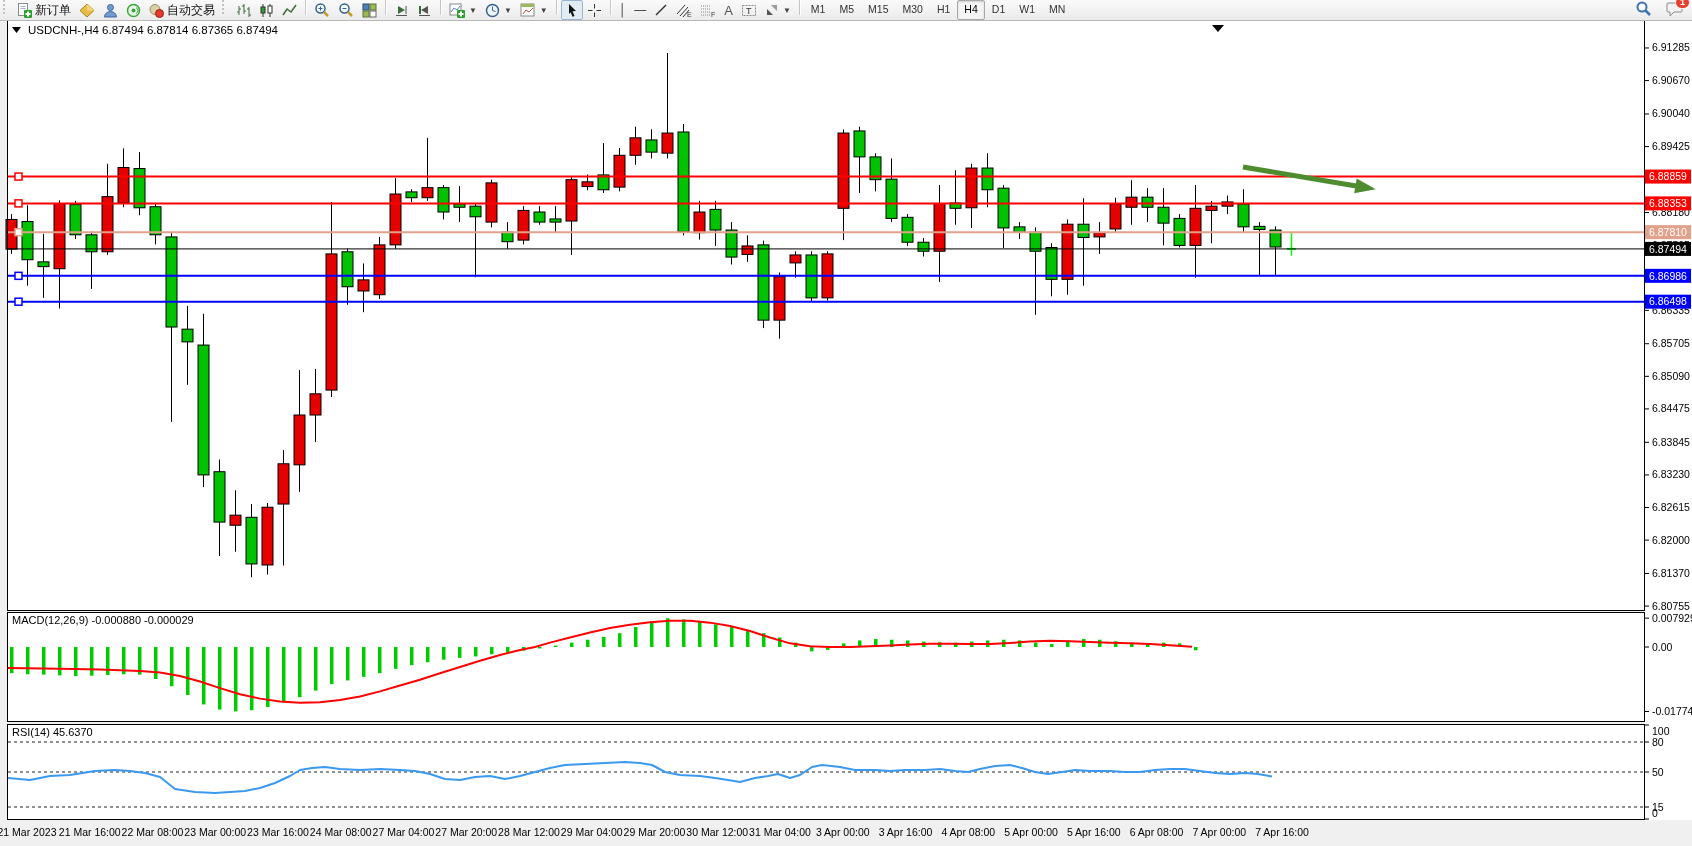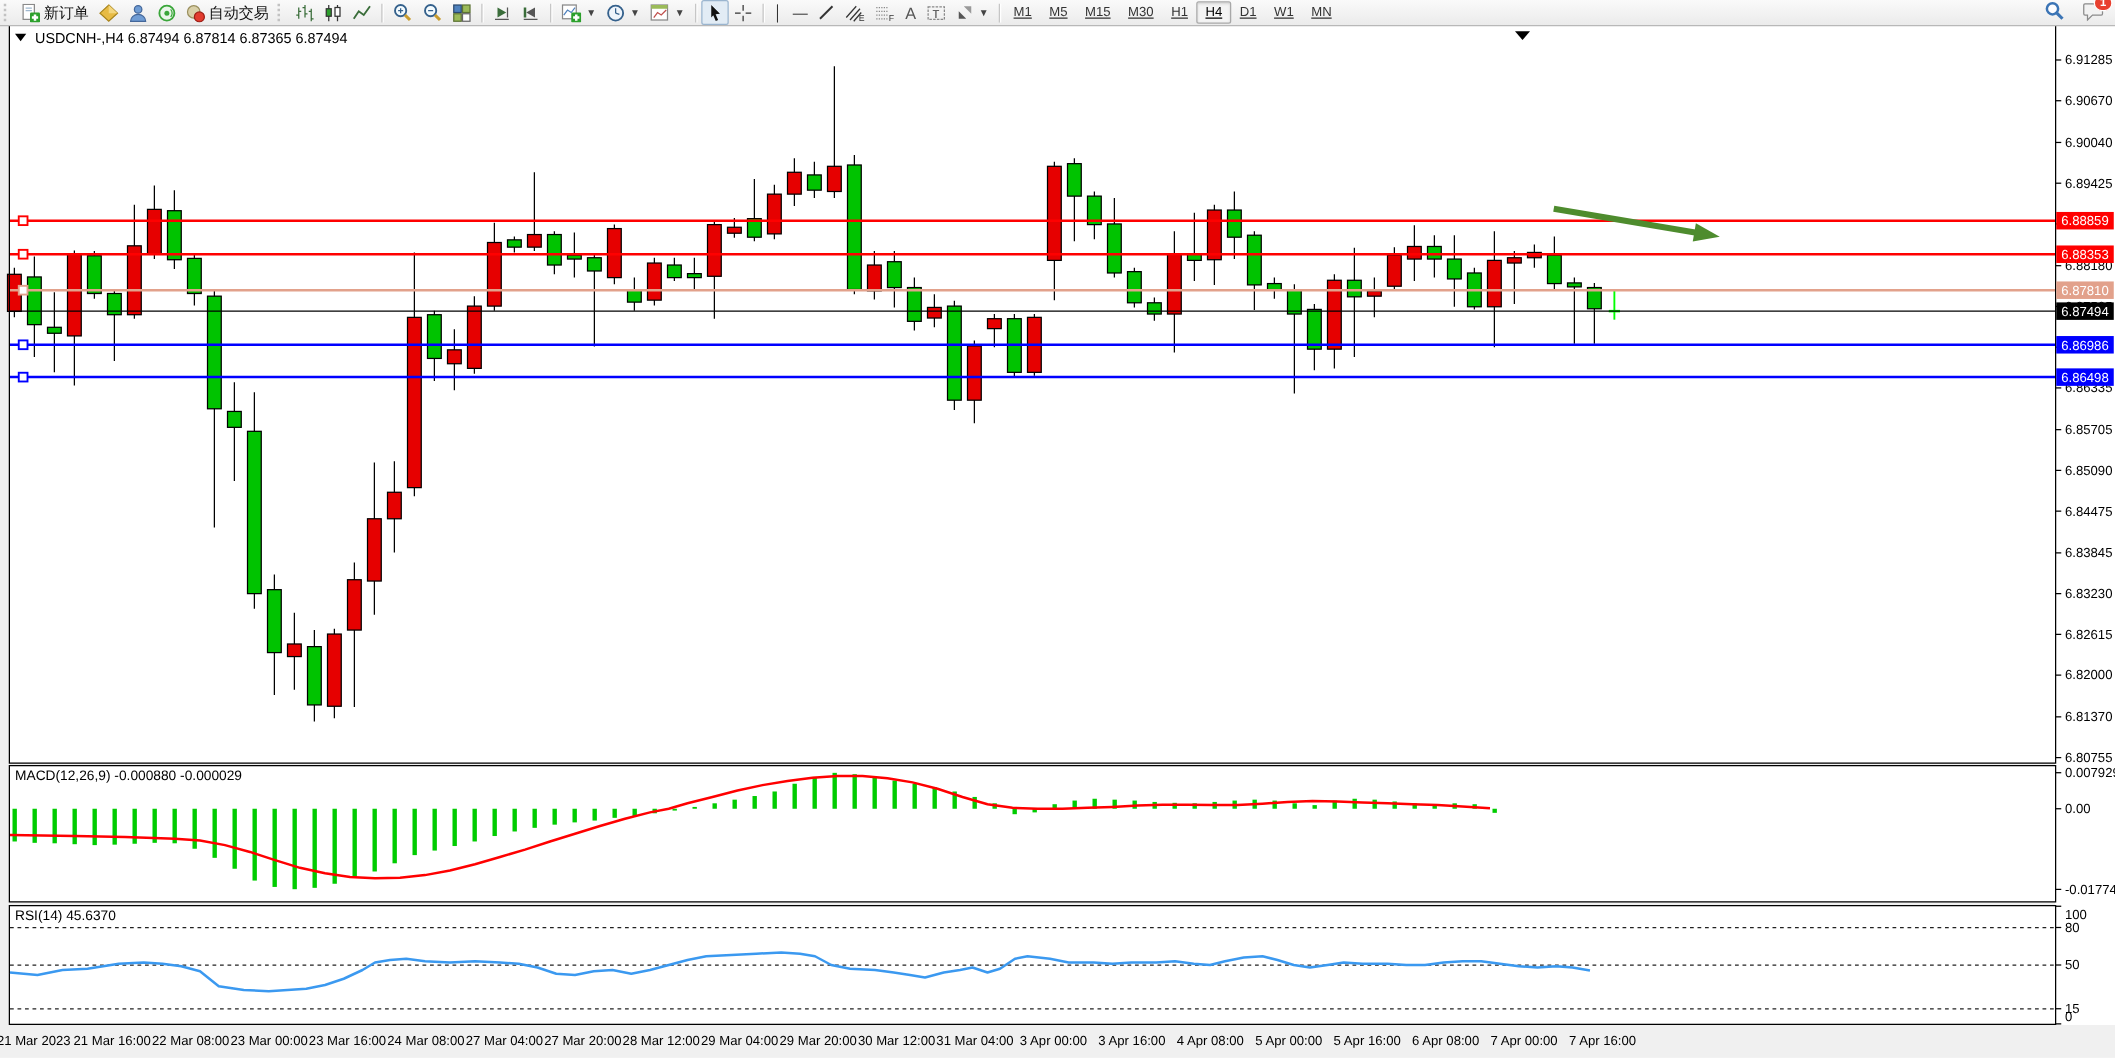--- a/index.html
+++ b/index.html
@@ -2,29 +2,29 @@
 <html><head>
 <meta charset="utf-8">
 <style>
   html,body{margin:0;padding:0;width:1692px;height:846px;overflow:hidden;
     font-family:"Liberation Sans",sans-serif;background:#f0f0f0;}
   #app{position:relative;width:1692px;height:846px;}
   #chart-svg{position:absolute;left:0;top:0;z-index:1;}
   
   #toolbar{position:absolute;left:0;top:0;width:1692px;height:20px;z-index:5;
     background:linear-gradient(#fafafa,#ebebeb);border-bottom:1px solid #b8b8b8;
-    display:flex;align-items:center;font-size:12px;color:#222;}
+    display:flex;font-size:12px;color:#222;}
   .grip{width:5px;height:14px;margin:0 3px;border-left:2px dotted #c2c2c2;}
   .sep{width:1px;height:15px;margin:0 4px;background:#c6c6c6;box-shadow:1px 0 0 #fff;}
   .tbtn{height:18px;display:flex;align-items:center;gap:3px;padding:0 3px;border:1px solid transparent;border-radius:2px;}
   .tbtn.pressed{background:#e2ecf5;border-color:#9ab5cf;}
   .tbtn svg{display:block;}
   .cn{font-size:12px;color:#111;white-space:nowrap;}
   .caret{font-size:8px;color:#444;margin-left:1px;}
-  .tfbtn{font-size:10.5px;color:#333;padding:2px 6px;border:1px solid transparent;border-radius:2px;text-decoration:underline;}
+  .tfbtn{font-size:10.5px;color:#333;padding:2px 6px;border:1px solid transparent;border-radius:2px;}
   .tfbtn.active{background:#f4f4f4;border-color:#a8a8a8;box-shadow:inset 0 1px 2px #cfcfcf;color:#000;}
   #tb-right{margin-left:auto;display:flex;align-items:center;margin-right:8px;}
   #chat-wrap{position:relative;margin-left:14px;}
   #chat-badge{position:absolute;right:-6px;top:-5px;background:#e8402f;color:#fff;
     font-size:9px;font-weight:bold;border-radius:7px;padding:0 4px;line-height:11px;border:1px solid #fff;}
   .glyph{font-size:12px;color:#333;}
 </style>
 </head>
 <body>
 

